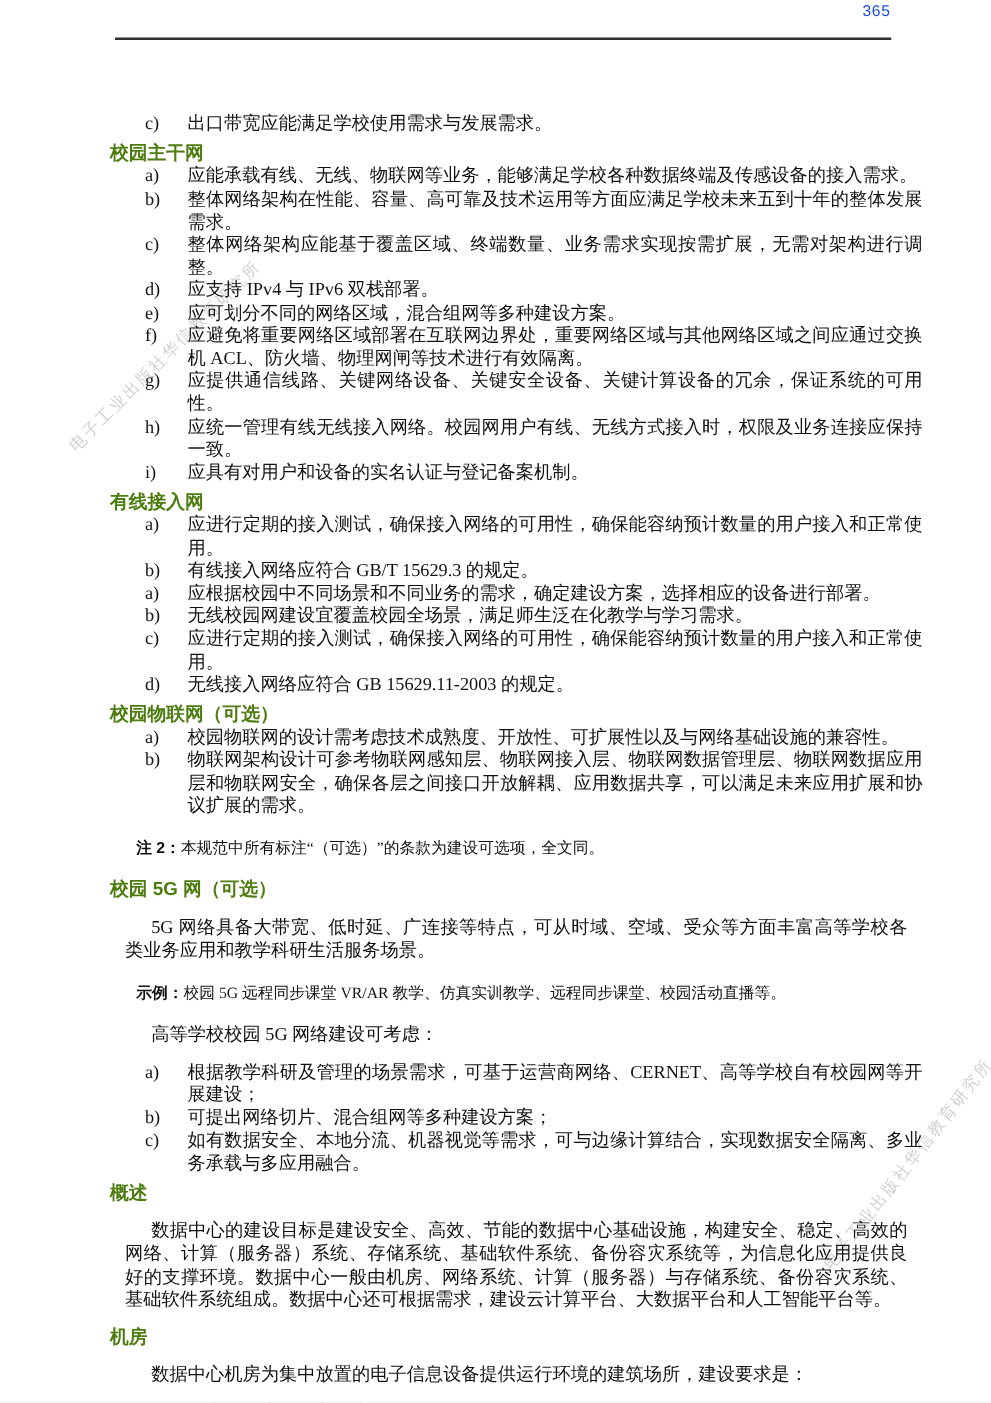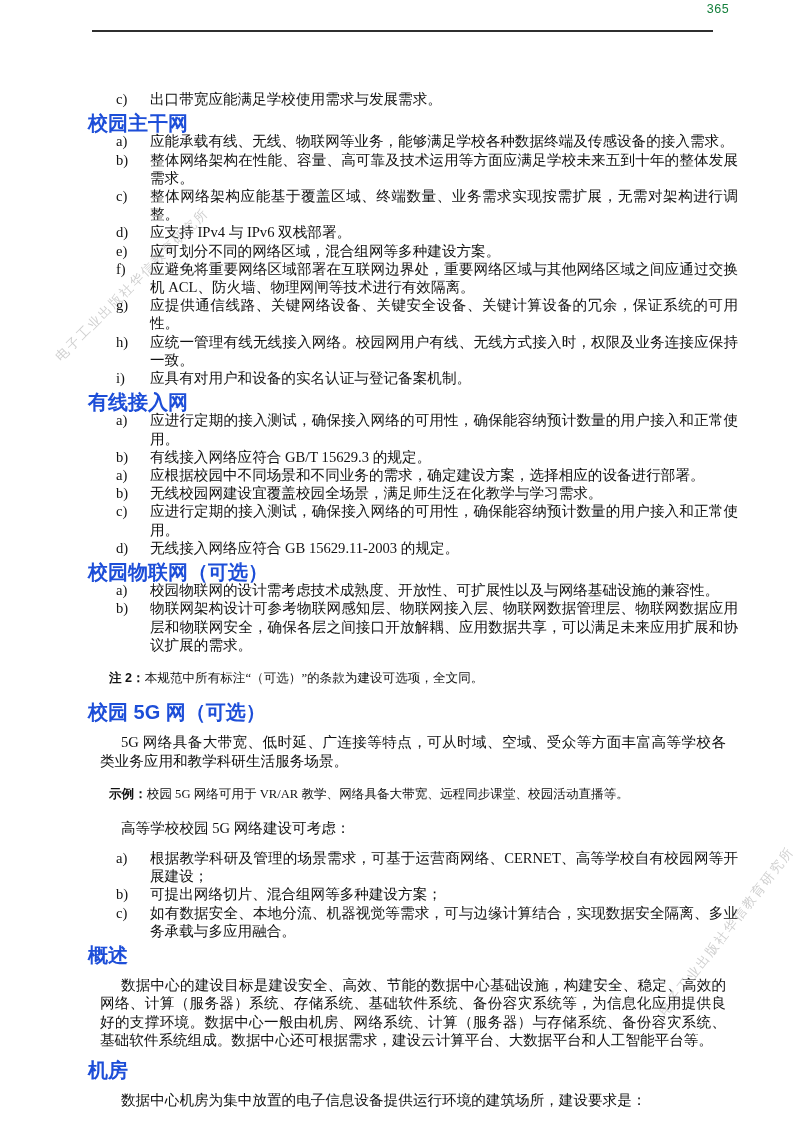--- a/index.html
+++ b/index.html
@@ -3,35 +3,35 @@
 <meta charset="utf-8">
 <style>
   html,body{margin:0;padding:0;background:#e8e8e8;}
   .page{
     position:relative;width:793px;height:1122px;margin:0 auto;
     background:#ffffff;overflow:hidden;
     font-family:"Liberation Serif","DejaVu Serif",serif;
     color:#111;
   }
   .page-number{
-    position:absolute;top:2px;left:690px;width:56px;text-align:center;
+    position:absolute;top:2px;left:690px;width:56px;text-align:left;
     font-family:"Liberation Sans","DejaVu Sans",sans-serif;
-    font-size:12.5px;color:#15803d;letter-spacing:0.5px;
+    font-size:12.5px;color:#1d4ed8;letter-spacing:0.5px;
   }
   .header-rule{
     position:absolute;top:30px;left:92px;width:621px;height:2px;
     background:#2f2f2f;
   }
   .content{
     position:absolute;top:90px;left:88px;width:650px;
     font-size:14.6px;line-height:18.2px;text-align:justify;
   }
   .section h3{
     font-family:"Liberation Sans","DejaVu Sans",sans-serif;
-    font-size:20px;font-weight:700;color:#1d4ed8;
+    font-size:15px;font-weight:700;color:#4d7c0f;
     margin:6px 0 0 0;padding:0;line-height:18.2px;text-align:left;
   }
   .section ul{list-style:none;margin:0;padding:0;}
   .section li{
     position:relative;padding-left:62px;margin:0;
   }
   .section li .marker{
     position:absolute;left:28px;top:0;
   }
   .section p.para{
@@ -104,21 +104,21 @@
         <h3>校园物联网（可选）</h3>
         <ul>
           <li><span class="marker">a)</span><span>校园物联网的设计需考虑技术成熟度、开放性、可扩展性以及与网络基础设施的兼容性。</span></li>
           <li><span class="marker">b)</span><span>物联网架构设计可参考物联网感知层、物联网接入层、物联网数据管理层、物联网数据应用层和物联网安全，确保各层之间接口开放解耦、应用数据共享，可以满足未来应用扩展和协议扩展的需求。</span></li>
         </ul>
         <div class="note"><span class="note-label">注 2：</span><span>本规范中所有标注“（可选）”的条款为建设可选项，全文同。</span></div>
       </div>
       <div class="section">
         <h3>校园 5G 网（可选）</h3>
         <p class="para">5G 网络具备大带宽、低时延、广连接等特点，可从时域、空域、受众等方面丰富高等学校各类业务应用和教学科研生活服务场景。</p>
-        <div class="note"><span class="note-label">示例：</span><span>校园 5G 网络可用于 VR/AR 教学、网络具备大带宽、远程同步课堂、校园活动直播等。</span></div>
+        <div class="note"><span class="note-label">示例：</span><span>校园 5G 远程同步课堂 VR/AR 教学、仿真实训教学、远程同步课堂、校园活动直播等。</span></div>
         <p class="para">高等学校校园 5G 网络建设可考虑：</p>
         <ul>
           <li><span class="marker">a)</span><span>根据教学科研及管理的场景需求，可基于运营商网络、CERNET、高等学校自有校园网等开展建设；</span></li>
           <li><span class="marker">b)</span><span>可提出网络切片、混合组网等多种建设方案；</span></li>
           <li><span class="marker">c)</span><span>如有数据安全、本地分流、机器视觉等需求，可与边缘计算结合，实现数据安全隔离、多业务承载与多应用融合。</span></li>
         </ul>
       </div>
       <div class="section">
         <h3>概述</h3>
         <p class="para">数据中心的建设目标是建设安全、高效、节能的数据中心基础设施，构建安全、稳定、高效的网络、计算（服务器）系统、存储系统、基础软件系统、备份容灾系统等，为信息化应用提供良好的支撑环境。数据中心一般由机房、网络系统、计算（服务器）与存储系统、备份容灾系统、基础软件系统组成。数据中心还可根据需求，建设云计算平台、大数据平台和人工智能平台等。</p>

